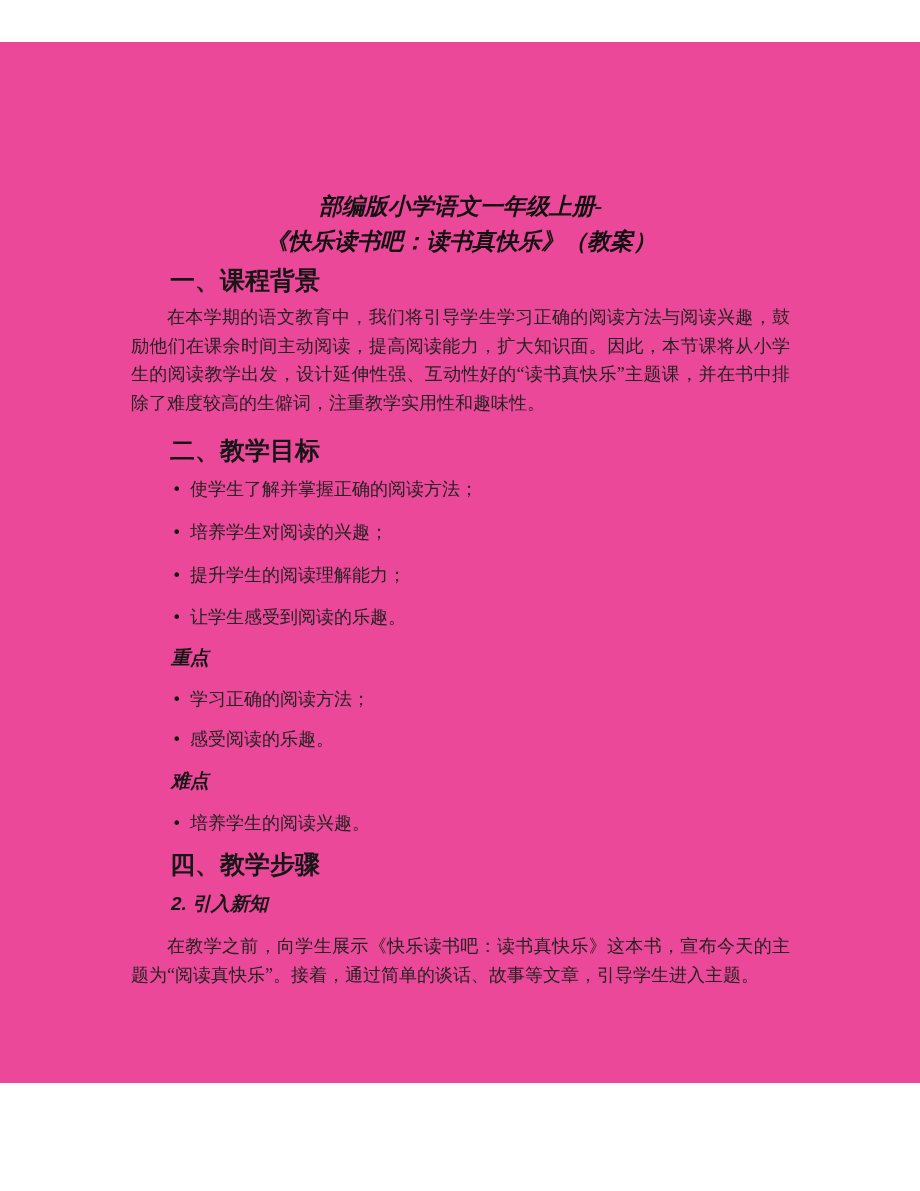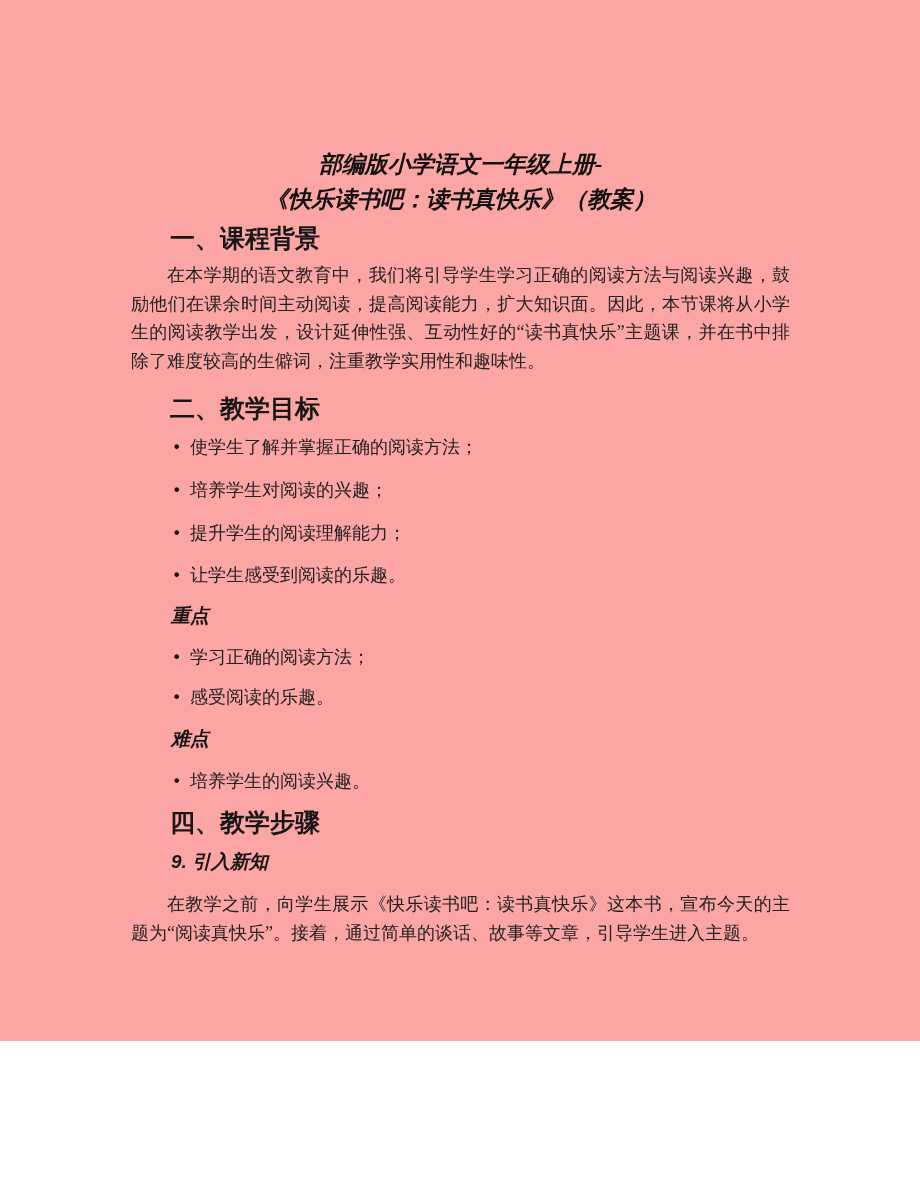--- a/index.html
+++ b/index.html
@@ -5,23 +5,24 @@
   * { box-sizing: border-box; }
   html, body { margin: 0; padding: 0; }
   body {
     width: 920px; height: 1191px;
     background: #ffffff;
     font-family: "Liberation Serif", "DejaVu Serif", serif;
   }
   .page {
     position: relative;
     width: 920px; height: 1041px;
-    background: #fca5a5;
+    background: #ec4899;
     color: #1d1d1d;
     overflow: hidden;
+    margin-top: 42px;
   }
   .content {
     position: absolute;
     left: 131px; top: 0;
     width: 659px;
   }
   .doc-title {
     margin-top: 147px;
     text-align: center;
     font-weight: bold;
@@ -128,20 +129,20 @@
 
     <div class="h-sub" style="margin-top:14px">难点</div>
 
     <div class="bullet" style="margin-top:16px">
       <span class="dot">•</span>
       <span class="bullet-text">培养学生的阅读兴趣。</span>
     </div>
 
     <div class="h-sec" style="margin-top:13px">四、教学步骤</div>
 
-    <div class="h-sub" style="margin-top:13px">9. 引入新知</div>
+    <div class="h-sub" style="margin-top:13px">2. 引入新知</div>
 
     <p class="para" style="margin-top:15px">在教学之前，向学生展示《快乐读书吧：读书真快乐》这本书，宣布今天的主题为“阅读真快乐”。接着，通过简单的谈话、故事等文章，引导学生进入主题。</p>
 
   </div>
 
   <div class="footer">1 / 3</div>
 </div>
 
 </body></html>

